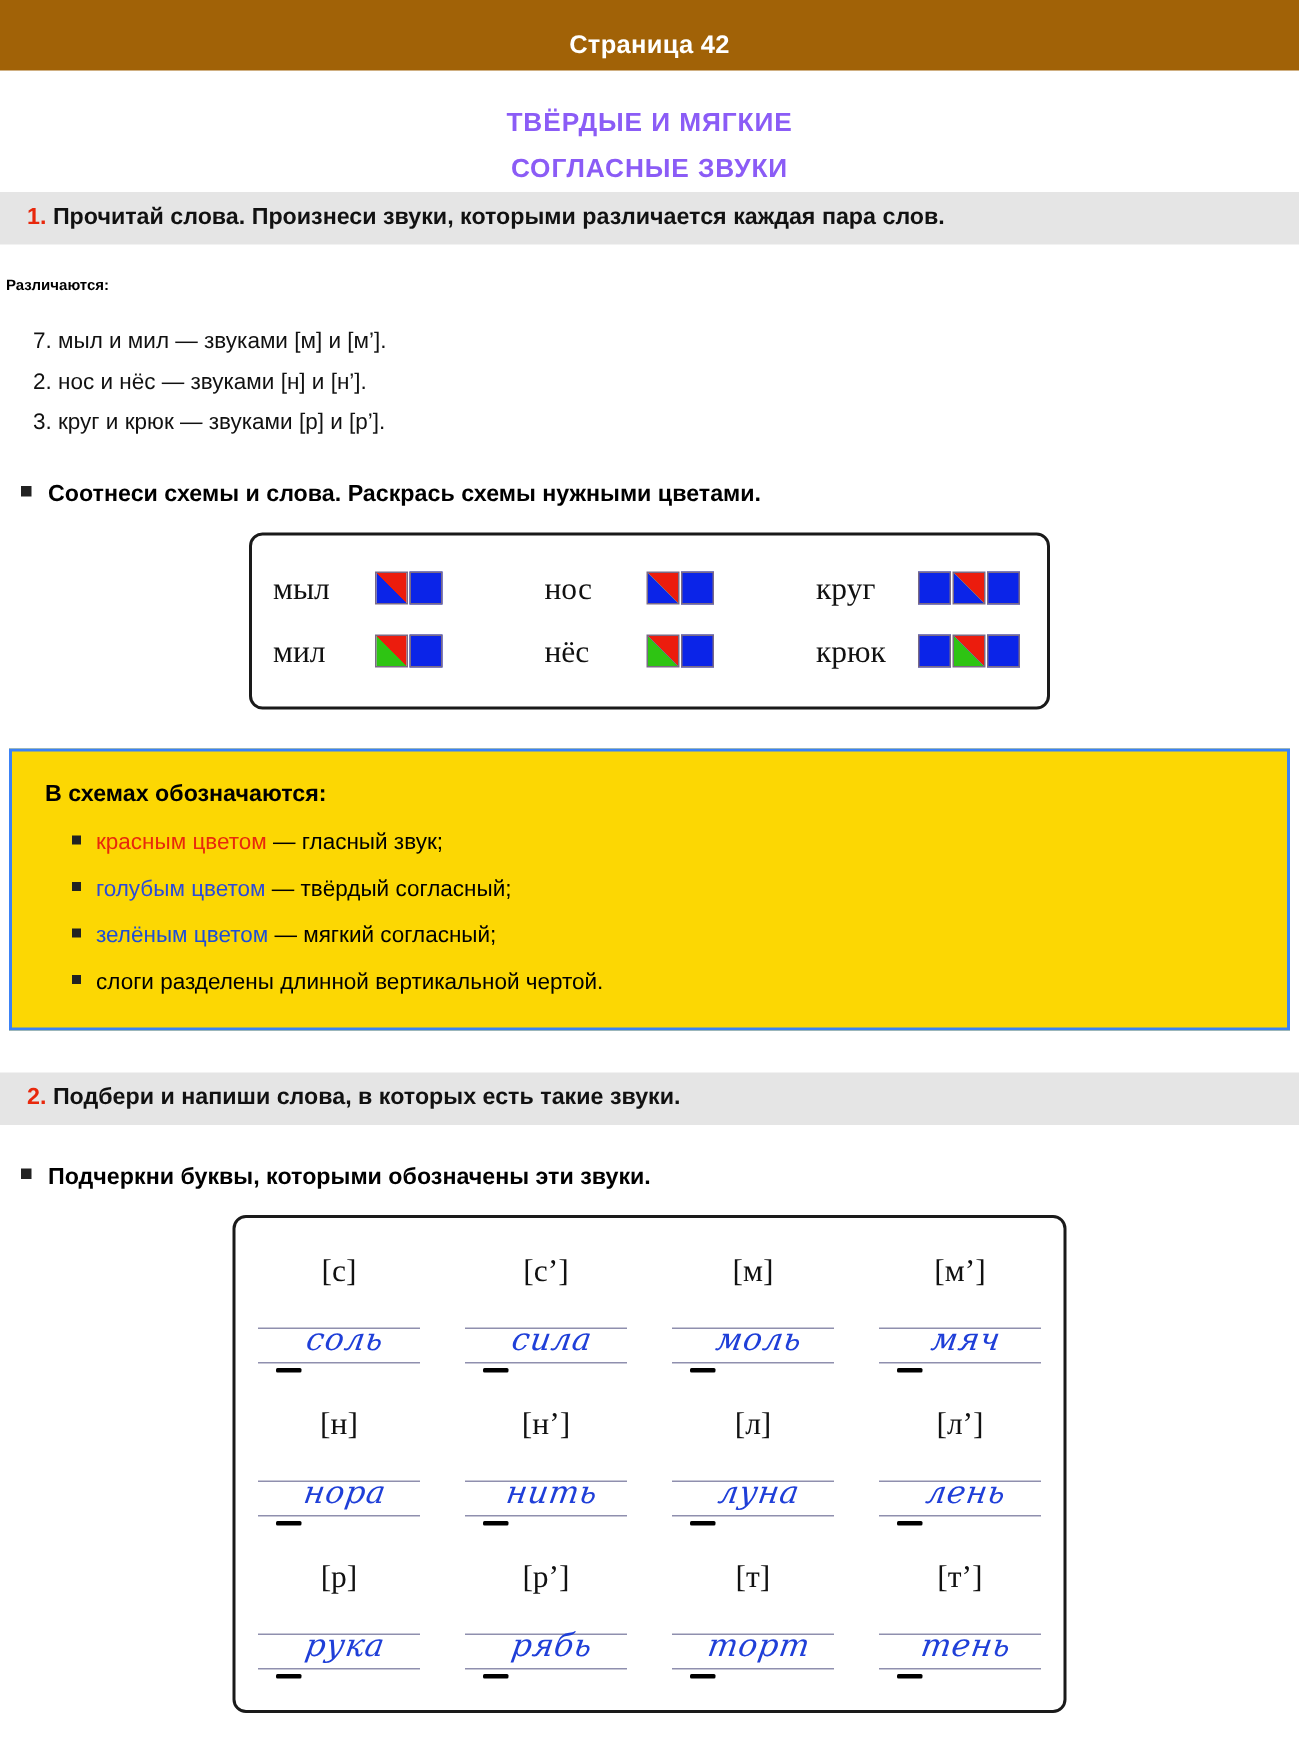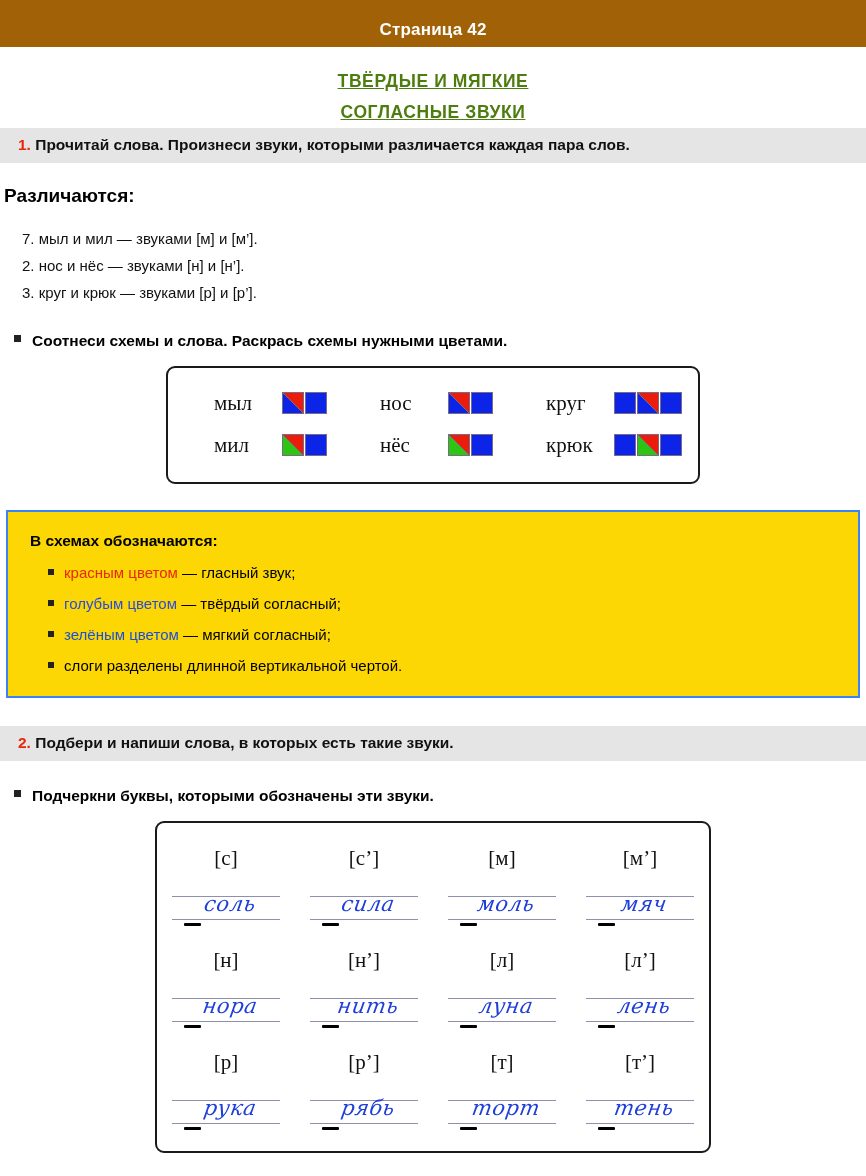--- a/index.html
+++ b/index.html
@@ -25,45 +25,44 @@
     padding: 20px 0 7px 0;
     letter-spacing: .2px;
   }
 
   
   .title-block {
     text-align: center;
     margin-top: 19px;
   }
   .title-line {
-    color: #4d7c0f;
+    color: #8b5cf6;
     font-weight: bold;
     font-size: 17.5px;
     letter-spacing: .6px;
     line-height: 31px;
-    text-decoration: underline;
   }
 
   
   .task-band {
     background: #e5e5e5;
     font-weight: bold;
     font-size: 15.5px;
     padding: 8px 0 9px 18px;
     color: #111111;
   }
   .task-num {
     color: #e8280c;
     font-weight: bold;
   }
 
   
   .lead {
     font-weight: bold;
-    font-size: 19px;
+    font-size: 10px;
     margin: 22px 0 0 4px;
   }
   .numlist {
     margin: 18px 0 0 22px;
   }
   .numlist-item {
     font-size: 15px;
     line-height: 27px;
     color: #111111;
   }
@@ -92,23 +91,24 @@
     width: 534px;
     margin: 16px auto 0 auto;
     border: 2px solid #1a1a1a;
     border-radius: 9px;
     background: #ffffff;
     padding: 14px 0 16px 0;
     box-sizing: border-box;
   }
   .scheme-row {
     display: flex;
-    justify-content: flex-end;
+    justify-content: flex-start;
     align-items: center;
     height: 42px;
+    gap: 15px;
   }
   .scheme-pair {
     display: flex;
     align-items: center;
     width: 166px;
     justify-content: flex-start;
     padding-left: 14px;
     box-sizing: border-box;
   }
   .scheme-word {

